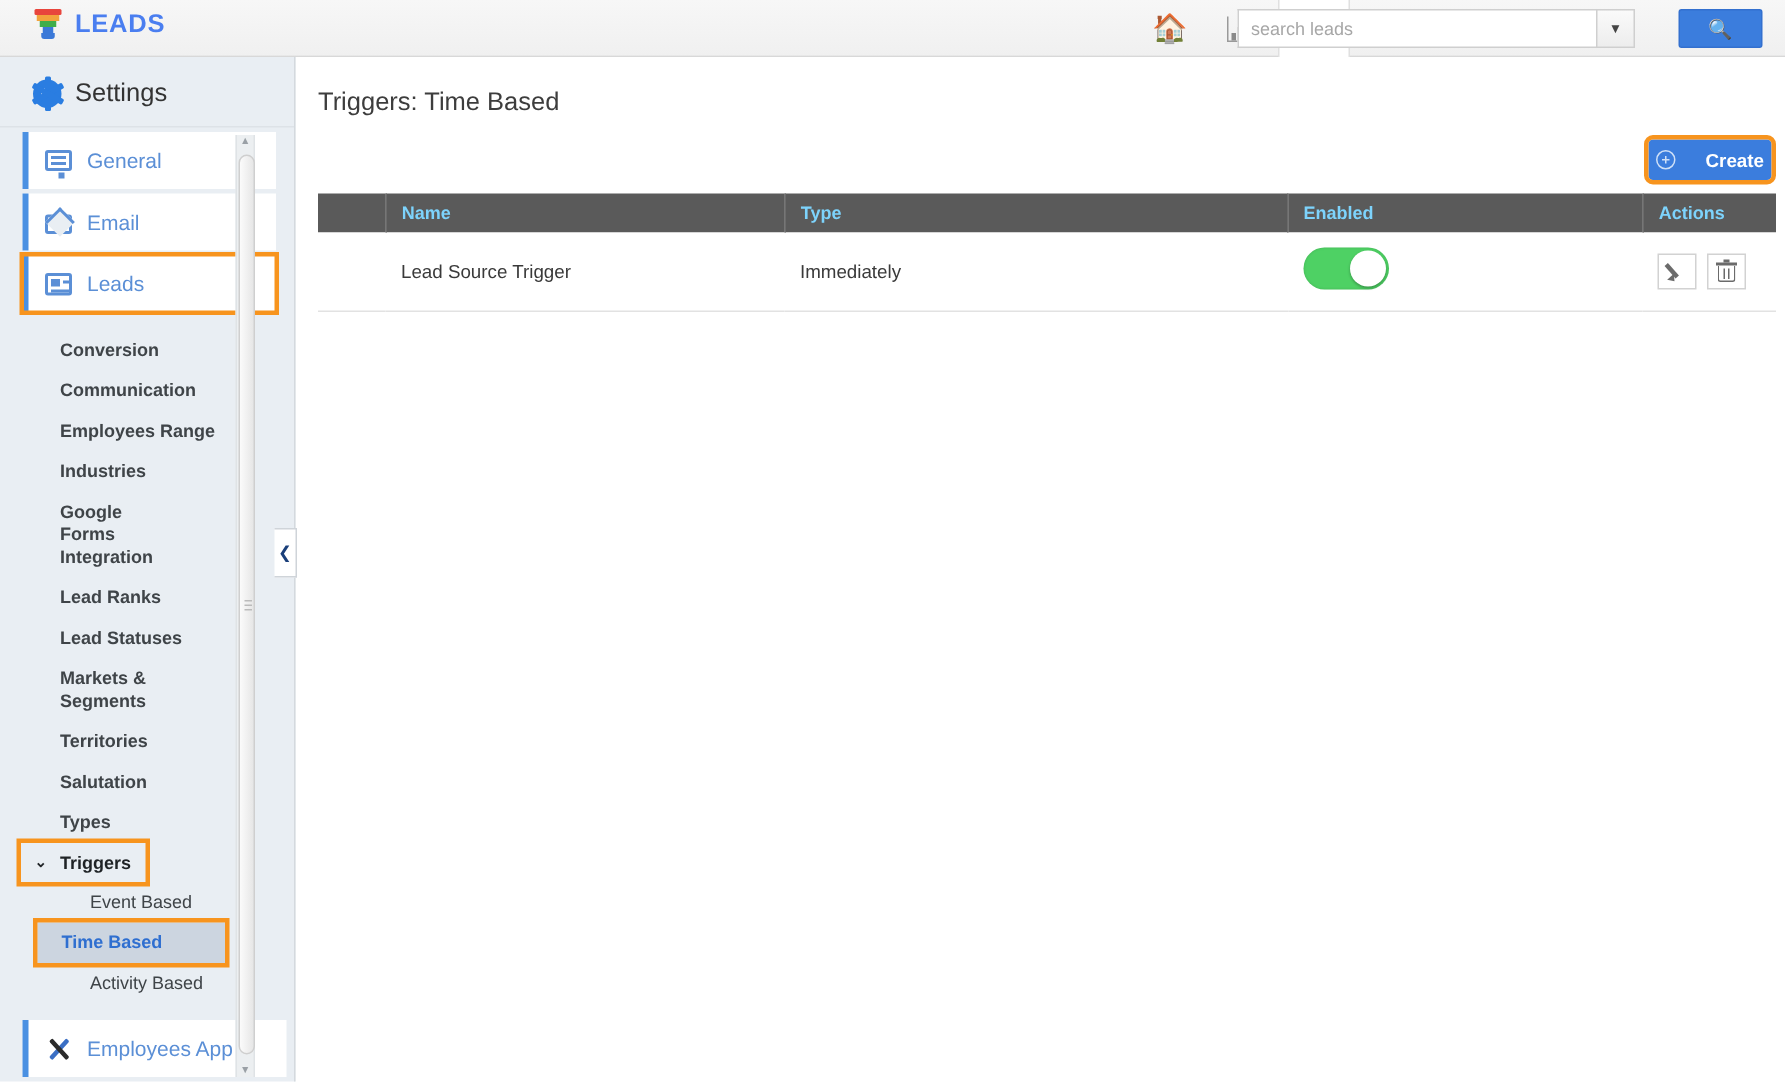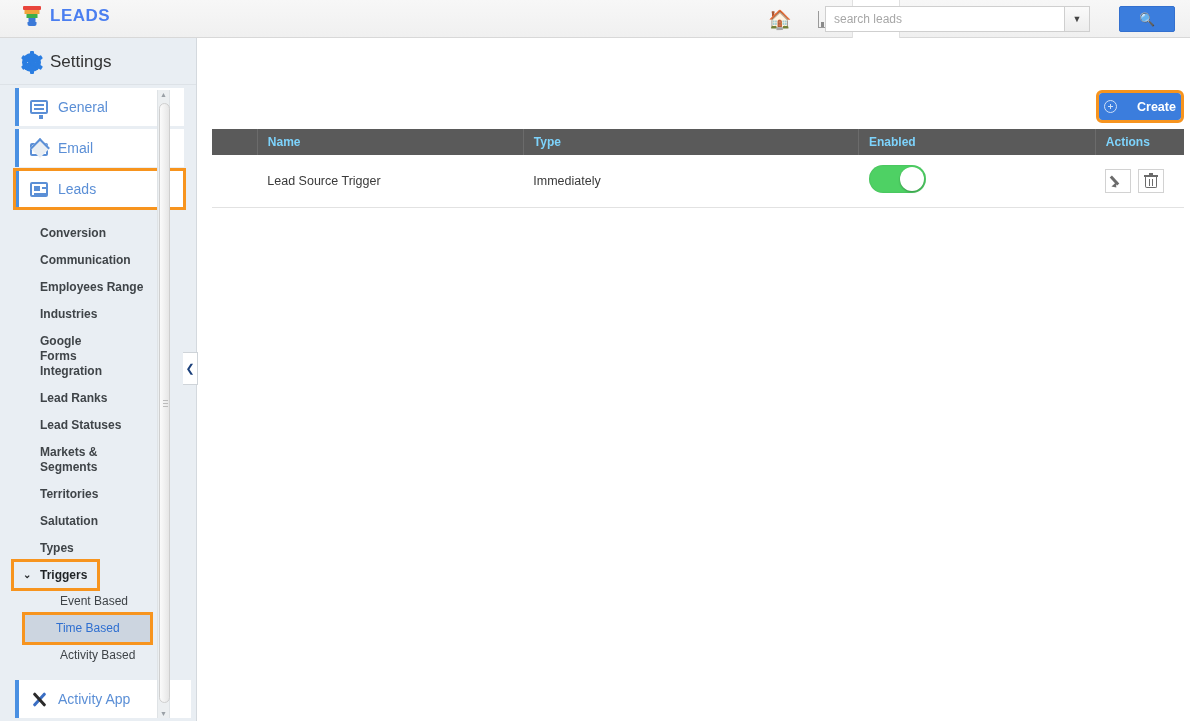--- a/index.html
+++ b/index.html
@@ -125,22 +125,22 @@
     padding: 6px 10px 6px 40px; line-height: 1.25; cursor: pointer;
   }
   .sub-item.plain { font-weight: normal; color: #3f4448; padding-left: 60px; }
   .sub-group {
     font-size: 12px; font-weight: bold; color: #1f2326;
     padding: 6px 10px 6px 26px; position: relative; display:inline-block; cursor: pointer;
     margin-left: 14px;
   }
   .sub-group .cd { position:absolute; left: 9px; top: 7px; font-size: 10px; font-weight:bold;}
   .sub-item.selected {
-    background: #ccd5e0; color: #2f6fd0; font-weight: normal;
-    margin: 0 46px 0 25px; padding-left: 31px;
+    background: #ccd5e0; color: #2f6fd0; font-weight: bold;
+    margin: 0 46px 0 25px; padding-left: 16px;
   }
   .hl-box { outline: 3px solid #f7941e; }
 
   .bottom-nav {
     position: absolute; left: 0; bottom: 0; width: 176px;
   }
 
   
   .sb-track {
     position: absolute; right: 26px; top: 52px; width: 13px; height: 628px;
@@ -333,36 +333,37 @@
     <div class="sub-item plain">Event Based</div>
     <div class="sub-item selected hl-box">Time Based</div>
     <div class="sub-item plain">Activity Based</div>
   </div>
 
   <div class="nav-main bottom-nav">
     <span class="nav-ico ico-tools">
         <i></i>
         <i></i>
       </span>
-    <span class="lbl">Activity App</span>
+    <span class="lbl">Employees App</span>
   </div>
 
   <div class="sb-track">
     <span class="sb-arrow up">▲</span>
     <div class="sb-thumb"></div>
     <span class="sb-arrow dn">▼</span>
   </div>
 </div>
 
 <div class="collapse-tab">
   <span>❮</span>
 </div>
 
 <div class="main">
 
+  <div class="page-title">Triggers: Time Based</div>
 
   <div class="create-btn">
     <span class="plus-circ"></span>
     <span>Create</span>
   </div>
 
   <table class="grid">
     <thead>
       <tr>
         <th class="col-a"></th>

